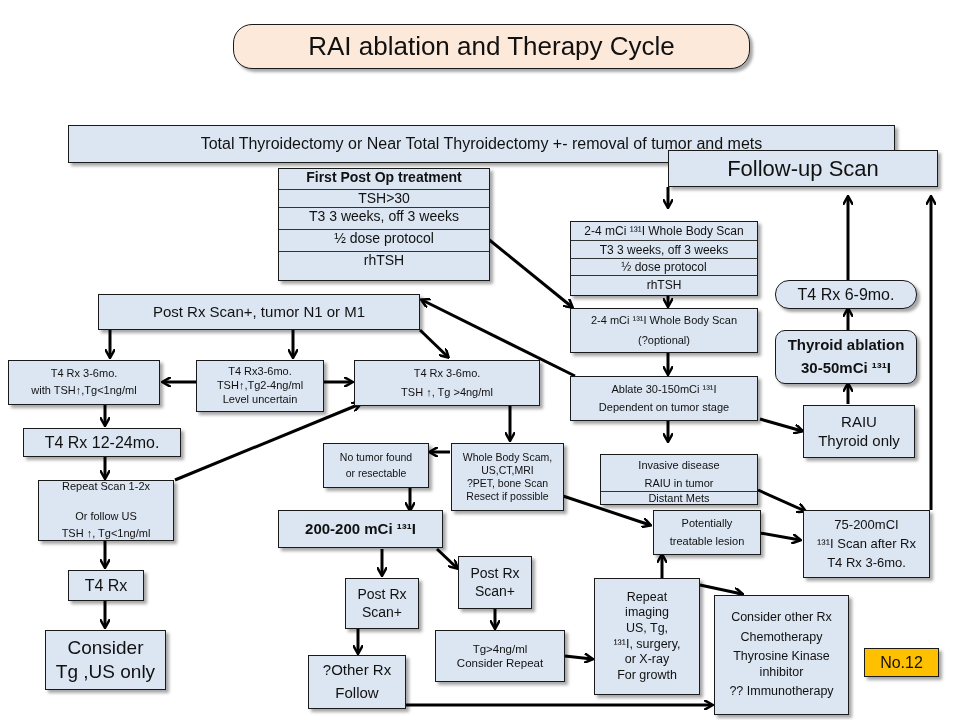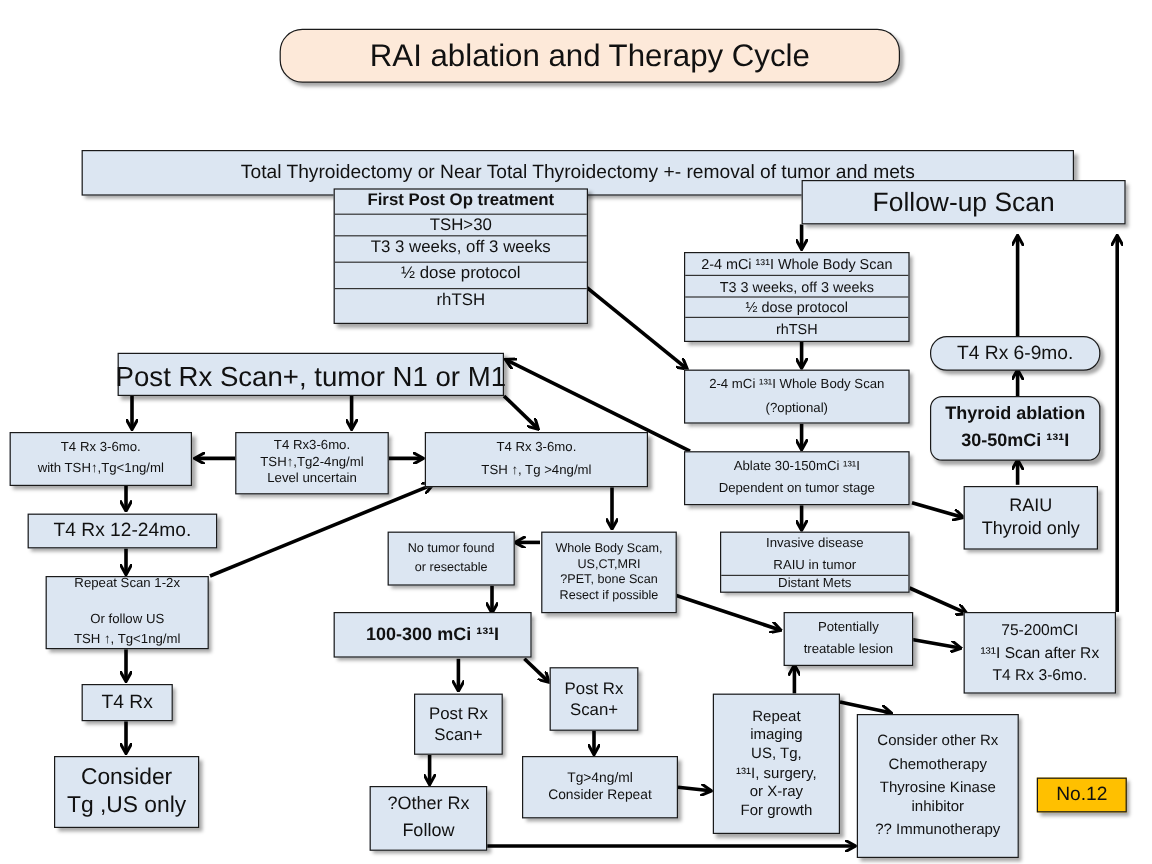--- a/index.html
+++ b/index.html
@@ -3,21 +3,21 @@
 <meta charset="utf-8">
 <style>
   html, body { margin:0; padding:0; }
   body { width:960px; height:720px; background:#ffffff; position:relative; overflow:hidden;
          font-family:"Liberation Sans", "DejaVu Sans", sans-serif; color:#111; }
   .box { position:absolute; background:#dce6f2; border:1.5px solid #1a1a1a;
          box-shadow:3px 3px 3px rgba(0,0,0,0.35); box-sizing:border-box;
          display:flex; flex-direction:column; align-items:center; justify-content:center;
          text-align:center; line-height:1.25; }
   .box .ln { display:block; white-space:nowrap; }
-  .stack { justify-content:flex-end; }
+  .stack { justify-content:space-between;margin-top:11px; }
   .stack .row { width:100%; border-bottom:1px solid #333; box-sizing:border-box; text-align:center; white-space:nowrap; }
   .stack .row:last-child { border-bottom:none; flex:1; }
   svg#arrows { position:absolute; left:0; top:0; width:960px; height:720px; pointer-events:none; }
   #title-box { background:#fde9d9;border-radius:19px; }
   #badge { background:#ffc000; }
 </style>
 </head>
 <body>
 
 <svg id="arrows" viewBox="0 0 960 720">
@@ -128,21 +128,21 @@
   <span class="ln" style="margin-bottom:3px;">75-200mCI</span>
   <span class="ln" style="margin-bottom:3px;">¹³¹I Scan after Rx</span>
   <span class="ln">T4 Rx 3-6mo.</span>
 </div>
 
 <div class="box" style="left:653px;top:510px;width:108px;height:45px;font-size:11px;">
   <span class="ln" style="margin-bottom:4px;">Potentially</span>
   <span class="ln">treatable lesion</span>
 </div>
 
-<div class="box" style="left:98px;top:294px;width:322px;height:36px;font-size:23px;justify-content:flex-end;">
+<div class="box" style="left:98px;top:294px;width:322px;height:36px;font-size:15px;">
   <span class="ln">Post Rx Scan+, tumor N1 or M1</span>
 </div>
 
 <div class="box" style="left:8px;top:360px;width:152px;height:45px;font-size:11px;">
   <span class="ln" style="margin-bottom:3px;">T4 Rx 3-6mo.</span>
   <span class="ln">with TSH↑,Tg&lt;1ng/ml</span>
 </div>
 
 <div class="box" style="left:196px;top:360px;width:128px;height:52px;font-size:11px;text-align:right;">
   <span class="ln">T4 Rx3-6mo.</span>
@@ -180,21 +180,21 @@
 </div>
 
 <div class="box" style="left:451px;top:443px;width:113px;height:68px;font-size:10.5px;">
   <span class="ln">Whole Body Scam,</span>
   <span class="ln">US,CT,MRI</span>
   <span class="ln">?PET, bone Scan</span>
   <span class="ln">Resect if possible</span>
 </div>
 
 <div class="box" style="left:278px;top:510px;width:165px;height:38px;font-size:15px;font-weight:bold;">
-  <span class="ln">100-300  mCi ¹³¹I</span>
+  <span class="ln">200-200  mCi ¹³¹I</span>
 </div>
 
 <div class="box" style="left:345px;top:578px;width:74px;height:51px;font-size:14px;">
   <span class="ln">Post Rx</span>
   <span class="ln">Scan+</span>
 </div>
 
 <div class="box" style="left:458px;top:556px;width:74px;height:53px;font-size:14px;">
   <span class="ln">Post Rx</span>
   <span class="ln">Scan+</span>

